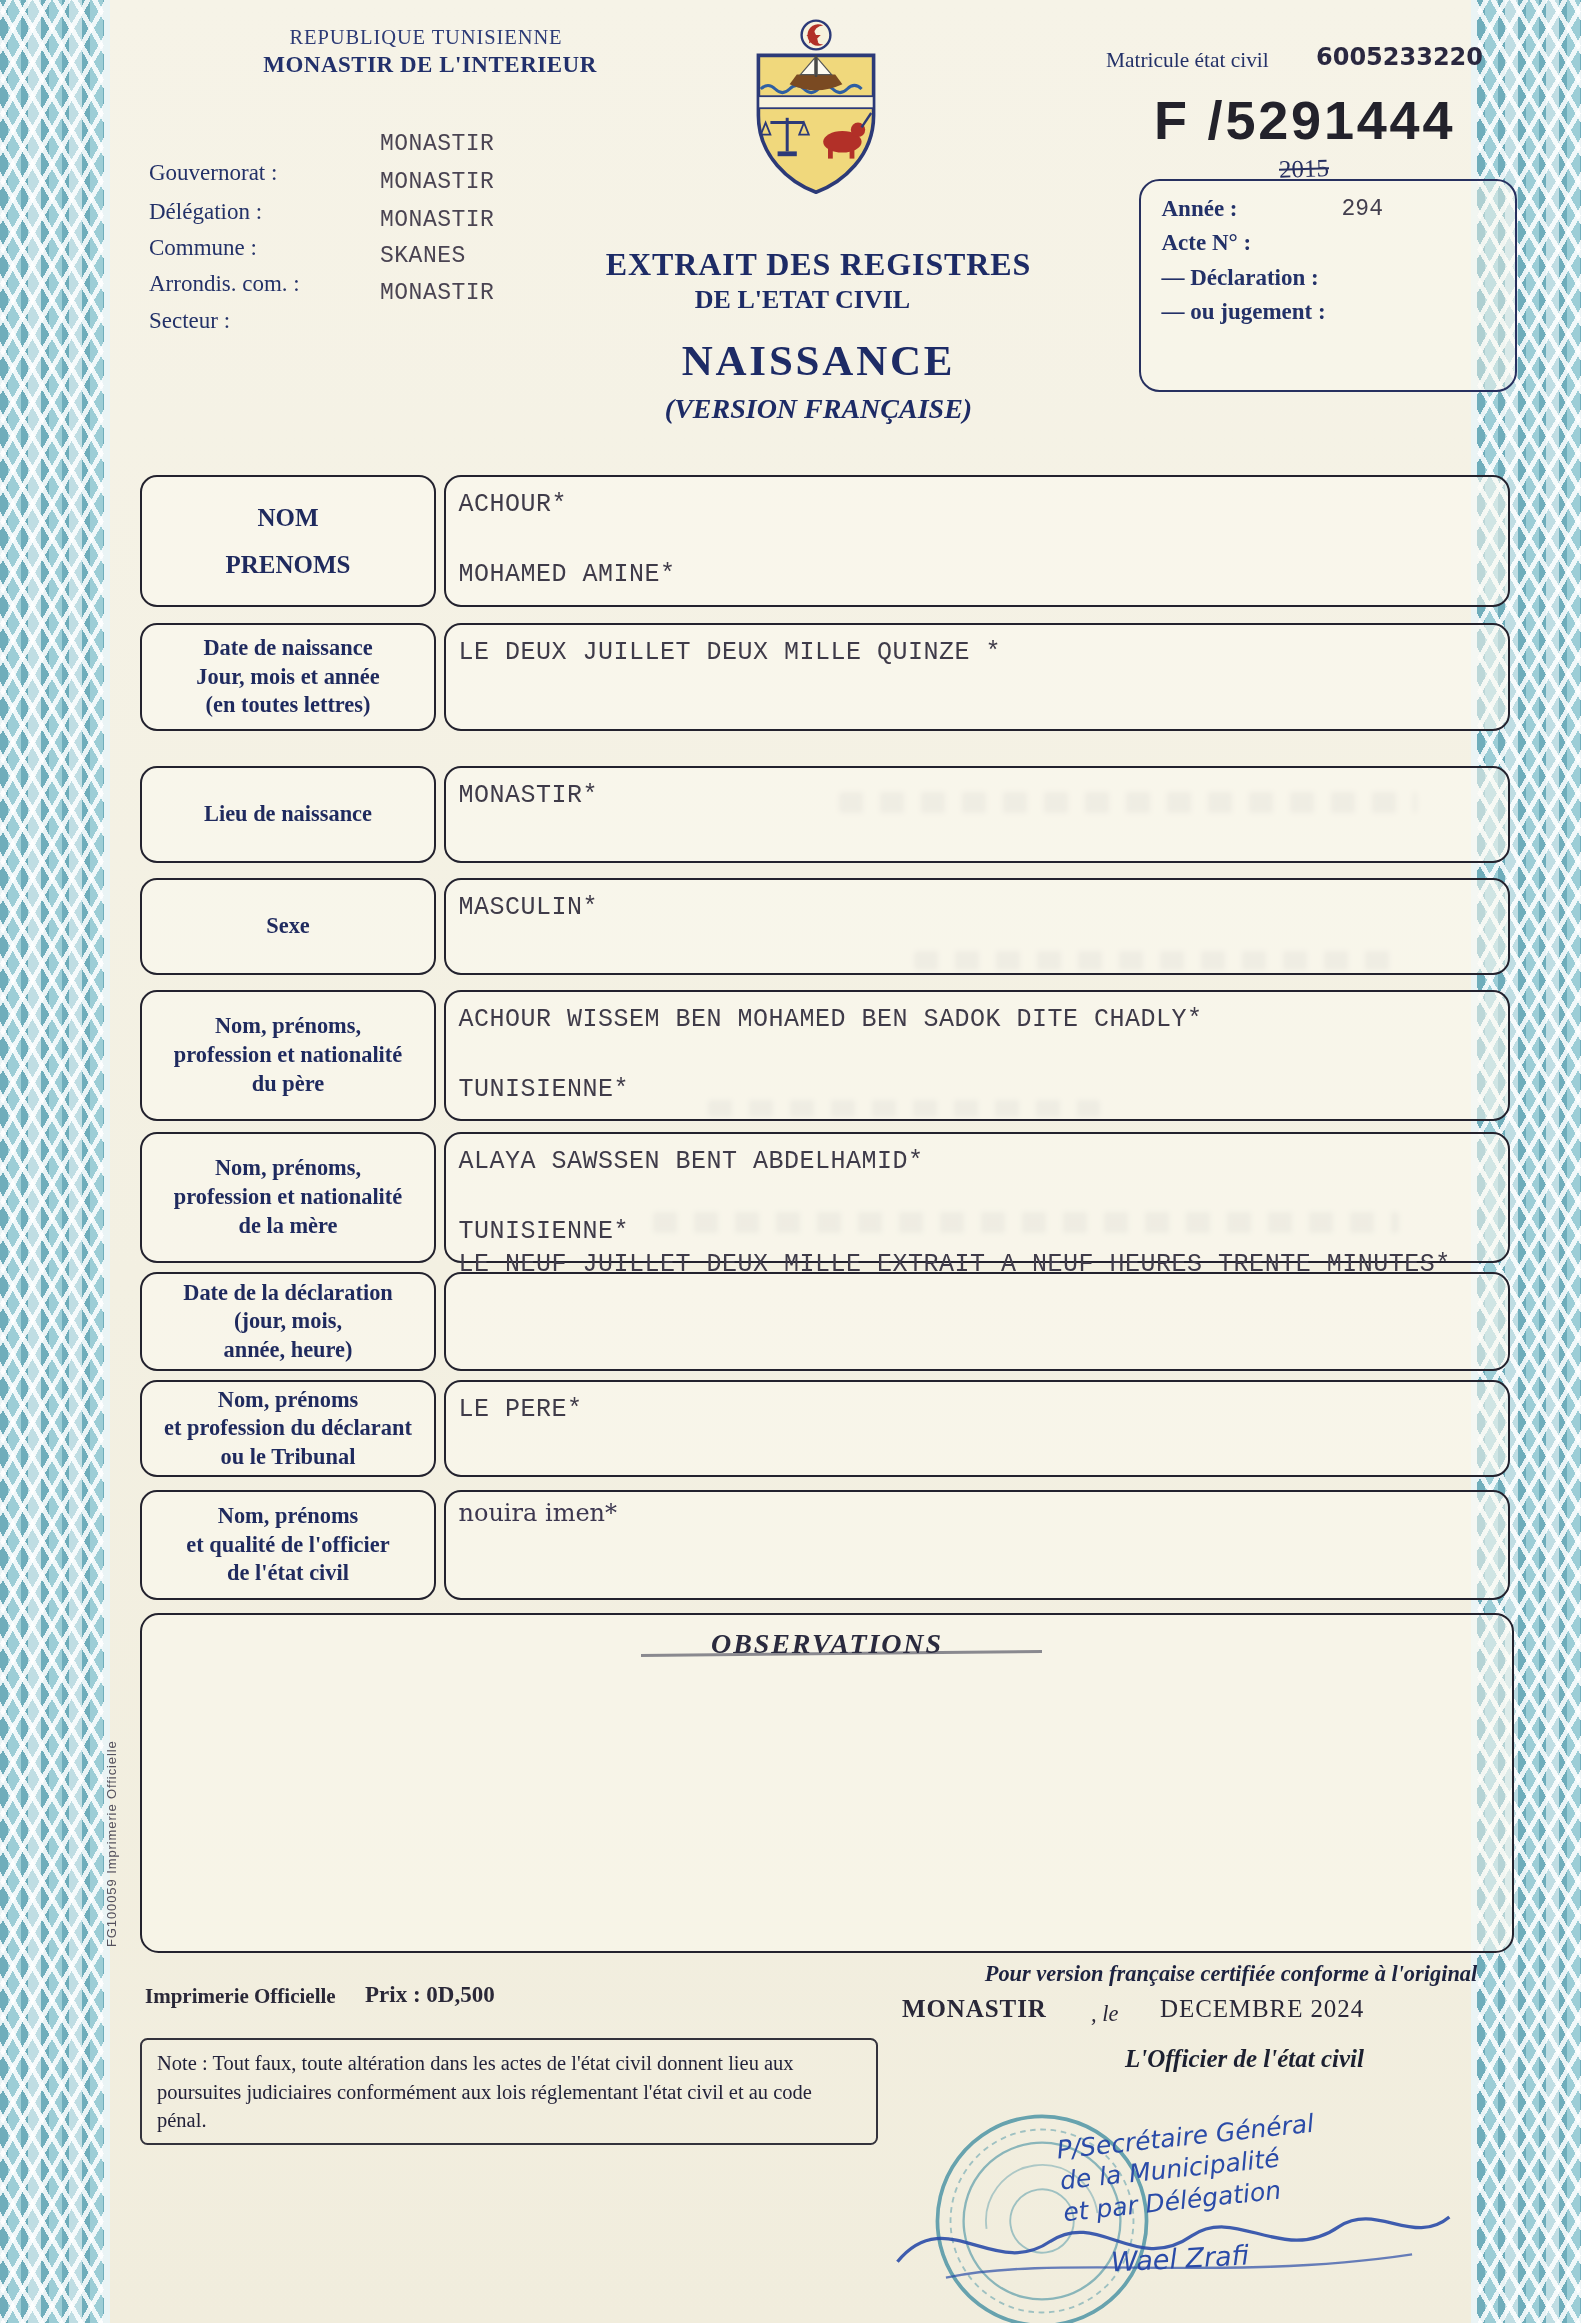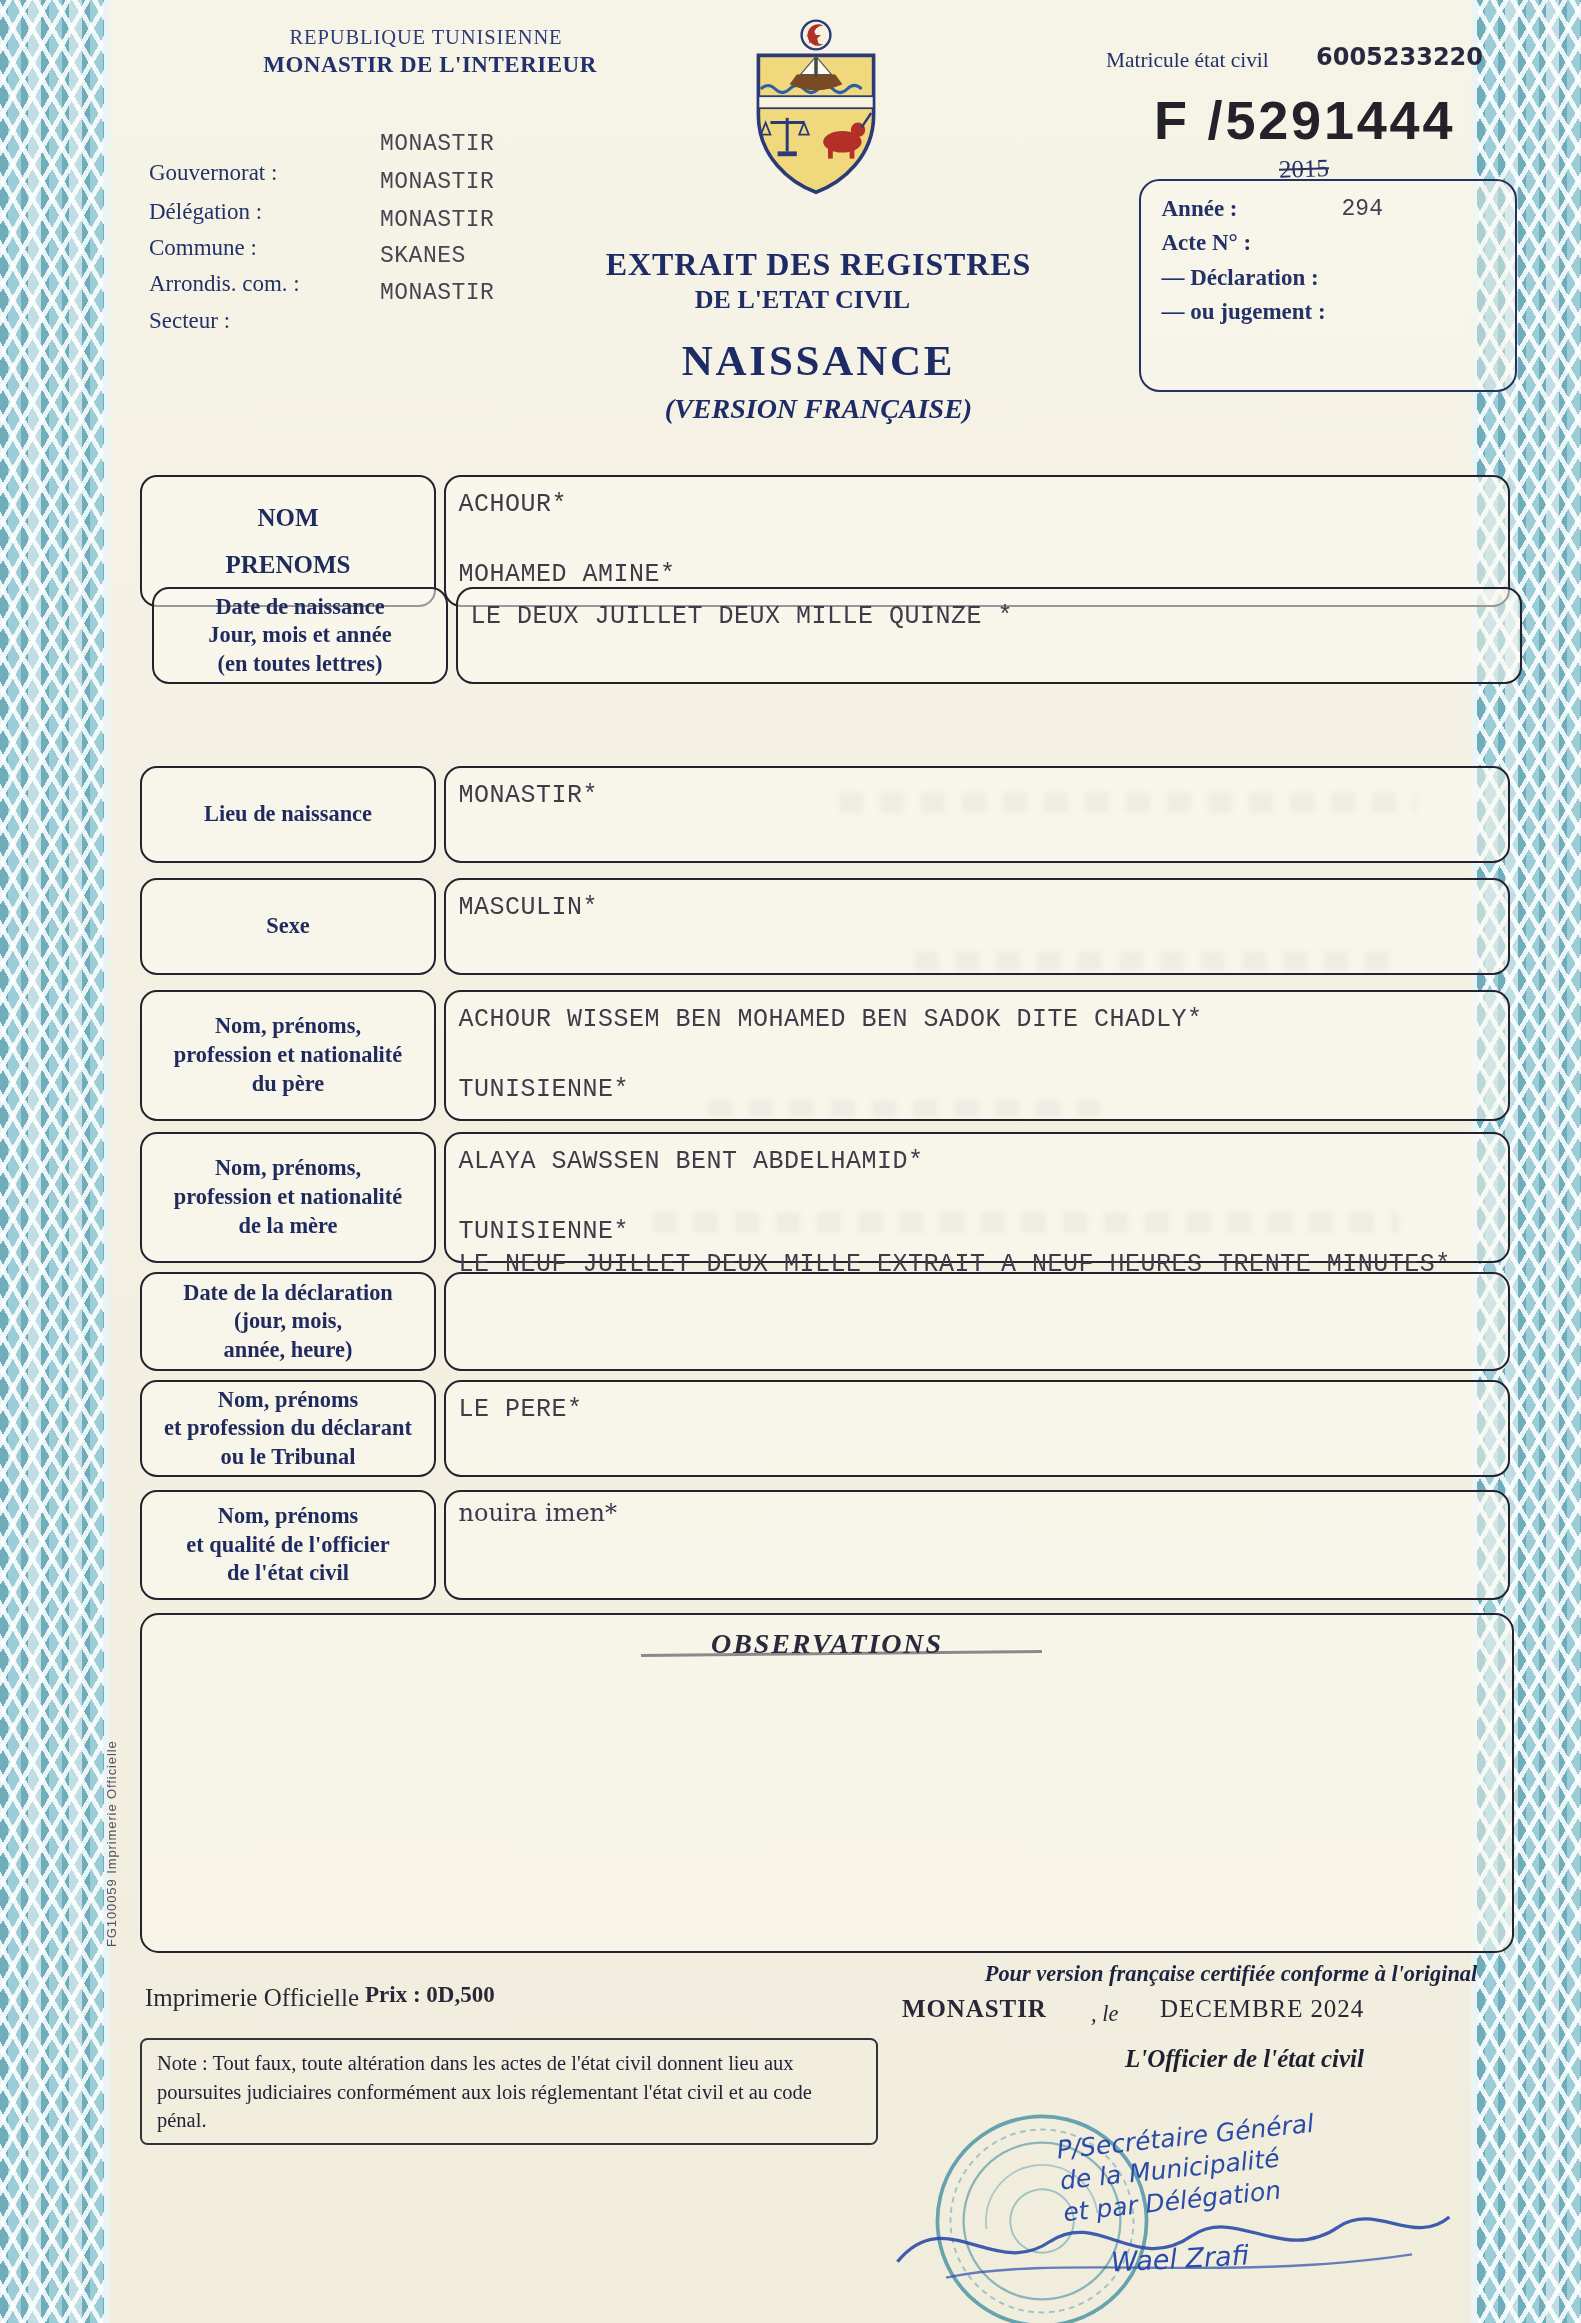--- a/index.html
+++ b/index.html
@@ -42,21 +42,21 @@
   .cell.value{flex:1;margin-left:7.5px;padding:13px 13px;font-family:"Liberation Mono", monospace;
               font-size:25px;color:#3f3b49;letter-spacing:0.5px;}
   .val + .val{margin-top:41px;}
   .row .lift{position:relative;top:-37px;}
   .hand{font-family:"DejaVu Serif", serif;font-size:24px;color:#3c3750;letter-spacing:0;position:relative;top:-5.6px;}
   
   .obs-box{border:2.8px solid #23222e;border-radius:18.6px;background:rgba(251,249,240,.5);}
   .obs-title{font-size:28px;font-weight:bold;font-style:italic;color:#2a2a3e;letter-spacing:1.9px;}
   .obs-strike{position:absolute;left:499px;top:37px;width:401px;height:2.8px;background:rgba(50,50,70,.55);transform:rotate(-.6deg);}
   
-  .small-print{font-size:25px;color:#2a2838;}
+  .small-print{font-size:21px;color:#2a2838;font-weight:bold;}
   .prix{font-size:23px;font-weight:bold;color:#2a2838;}
   .cert{font-size:22.4px;font-weight:bold;font-style:italic;color:#1d2340;}
   .place{font-size:25px;font-weight:bold;color:#2a2838;letter-spacing:0.9px;}
   .le{font-size:22.4px;font-style:italic;color:#2a2838;}
   .datefr{font-size:25px;color:#2a2838;letter-spacing:0.9px;}
   .officer{font-size:25px;font-weight:bold;font-style:italic;color:#1c2030;}
   .note-box{border:2.3px solid #33323c;border-radius:7.5px;padding:9.3px 15px;box-sizing:border-box;
             font-size:20.5px;color:#23223a;line-height:1.38;}
   .vertical-note{writing-mode:vertical-rl;transform:rotate(180deg);font-size:13px;color:#55525e;
                  font-family:"Liberation Sans", sans-serif;letter-spacing:0.9px;}
@@ -143,21 +143,21 @@
     <div class="cell label">
       <div>NOM</div>
       <div>PRENOMS</div>
     </div>
     <div class="cell value">
       <div class="val">ACHOUR*</div>
       <div class="val">MOHAMED AMINE*</div>
     </div>
   </div>
 
-  <div class="row" style="top:587px;height:97px;margin-left:12px;">
+  <div class="row" style="top:623px;height:108px;">
     <div class="cell label">
       <div>Date de naissance</div>
       <div>Jour, mois et année</div>
       <div>(en toutes lettres)</div>
     </div>
     <div class="cell value">
       <div class="val">LE DEUX JUILLET  DEUX MILLE QUINZE *</div>
     </div>
   </div>
 

